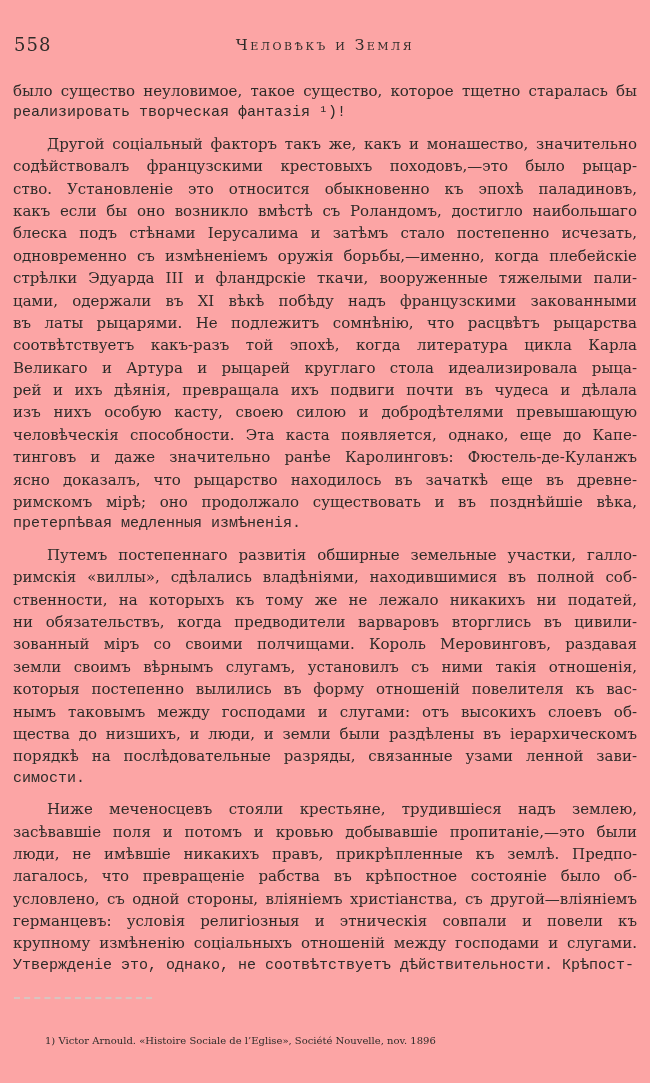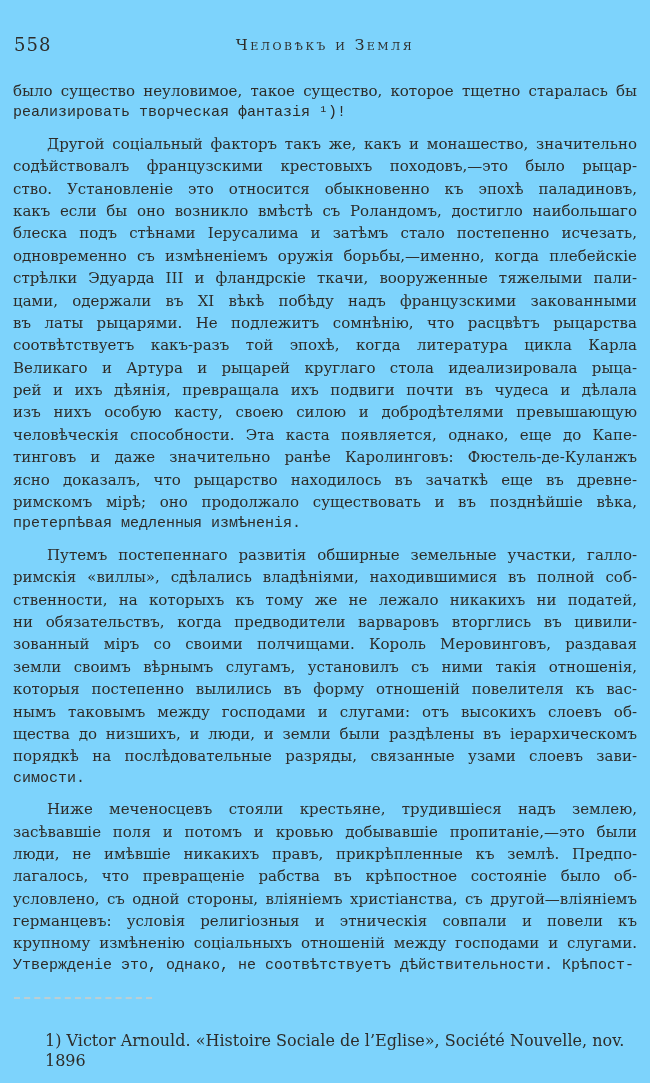--- a/index.html
+++ b/index.html
@@ -5,21 +5,21 @@
   html, body {
     margin: 0;
     padding: 0;
     background: #e9e8e5;
   }
   .page {
     position: relative;
     width: 650px;
     height: 1083px;
     margin: 0 auto;
-    background: #7dd3fc;
+    background: #fca5a5;
     color: #2e2c29;
     font-family: "DejaVu Serif", serif;
     overflow: hidden;
   }
   .page-header {
     position: absolute;
     top: 34px;
     left: 13px;
     right: 13px;
     height: 24px;
@@ -69,21 +69,21 @@
     width: 138px;
     border-top: 2px dashed #cecdc8;
     opacity: 0.8;
   }
   .footnote {
     position: absolute;
     left: 13px;
     right: 13px;
     top: 1031px;
     padding-left: 32px;
-    font-size: 16px;
+    font-size: 10px;
     line-height: 20px;
   }
 </style>
 </head>
 <body>
 
 <div class="page">
 
   <header class="page-header">
     <span class="page-number">558</span>
@@ -118,21 +118,21 @@
       <div class="paragraph">
         <div class="line indent">Путемъ постепеннаго развитія обширные земельные участки, галло-</div>
         <div class="line">римскія «виллы», сдѣлались владѣніями, находившимися въ полной соб-</div>
         <div class="line">ственности, на которыхъ къ тому же не лежало никакихъ ни податей,</div>
         <div class="line">ни обязательствъ, когда предводители варваровъ вторглись въ цивили-</div>
         <div class="line">зованный міръ со своими полчищами. Король Меровинговъ, раздавая</div>
         <div class="line">земли своимъ вѣрнымъ слугамъ, установилъ съ ними такія отношенія,</div>
         <div class="line">которыя постепенно вылились въ форму отношеній повелителя къ вас-</div>
         <div class="line">нымъ таковымъ между господами и слугами: отъ высокихъ слоевъ об-</div>
         <div class="line">щества до низшихъ, и люди, и земли были раздѣлены въ іерархическомъ</div>
-        <div class="line">порядкѣ на послѣдовательные разряды, связанные узами слоевъ зави-</div>
+        <div class="line">порядкѣ на послѣдовательные разряды, связанные узами ленной зави-</div>
         <div class="line par-last">симости.</div>
       </div>
       <div class="paragraph">
         <div class="line indent">Ниже меченосцевъ стояли крестьяне, трудившіеся надъ землею,</div>
         <div class="line">засѣвавшіе поля и потомъ и кровью добывавшіе пропитаніе,—это были</div>
         <div class="line">люди, не имѣвшіе никакихъ правъ, прикрѣпленные къ землѣ. Предпо-</div>
         <div class="line">лагалось, что превращеніе рабства въ крѣпостное состояніе было об-</div>
         <div class="line">условлено, съ одной стороны, вліяніемъ христіанства, съ другой—вліяніемъ</div>
         <div class="line">германцевъ: условія религіозныя и этническія совпали и повели къ</div>
         <div class="line">крупному измѣненію соціальныхъ отношеній между господами и слугами.</div>

